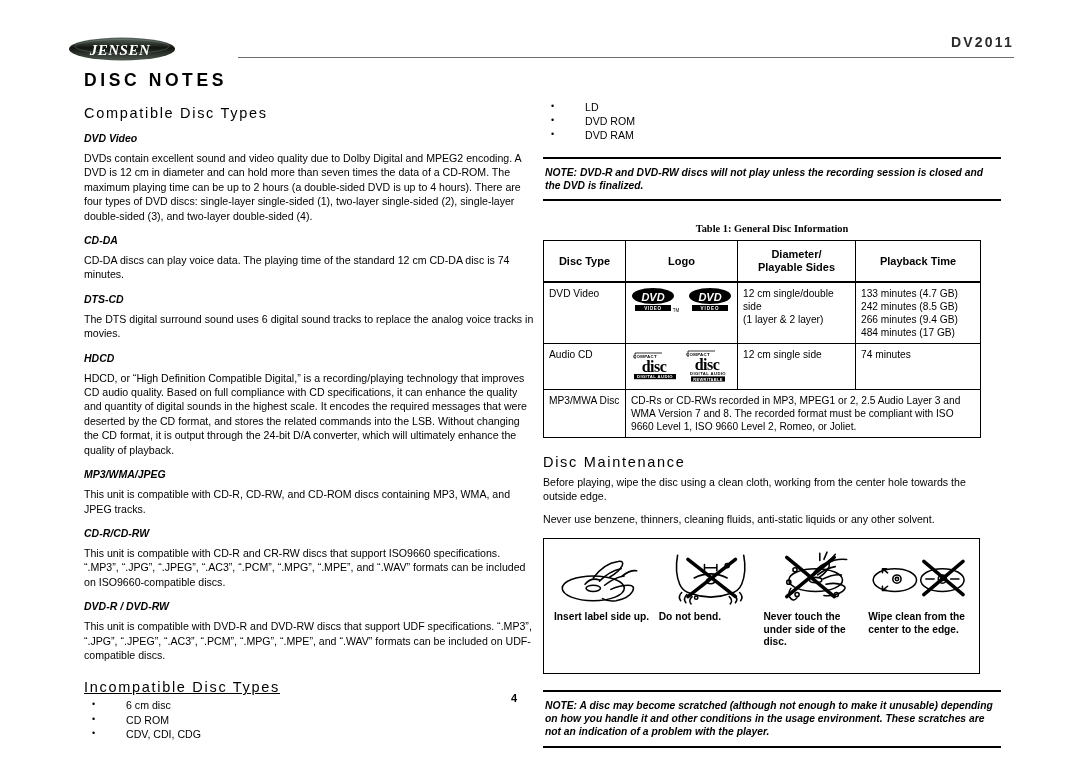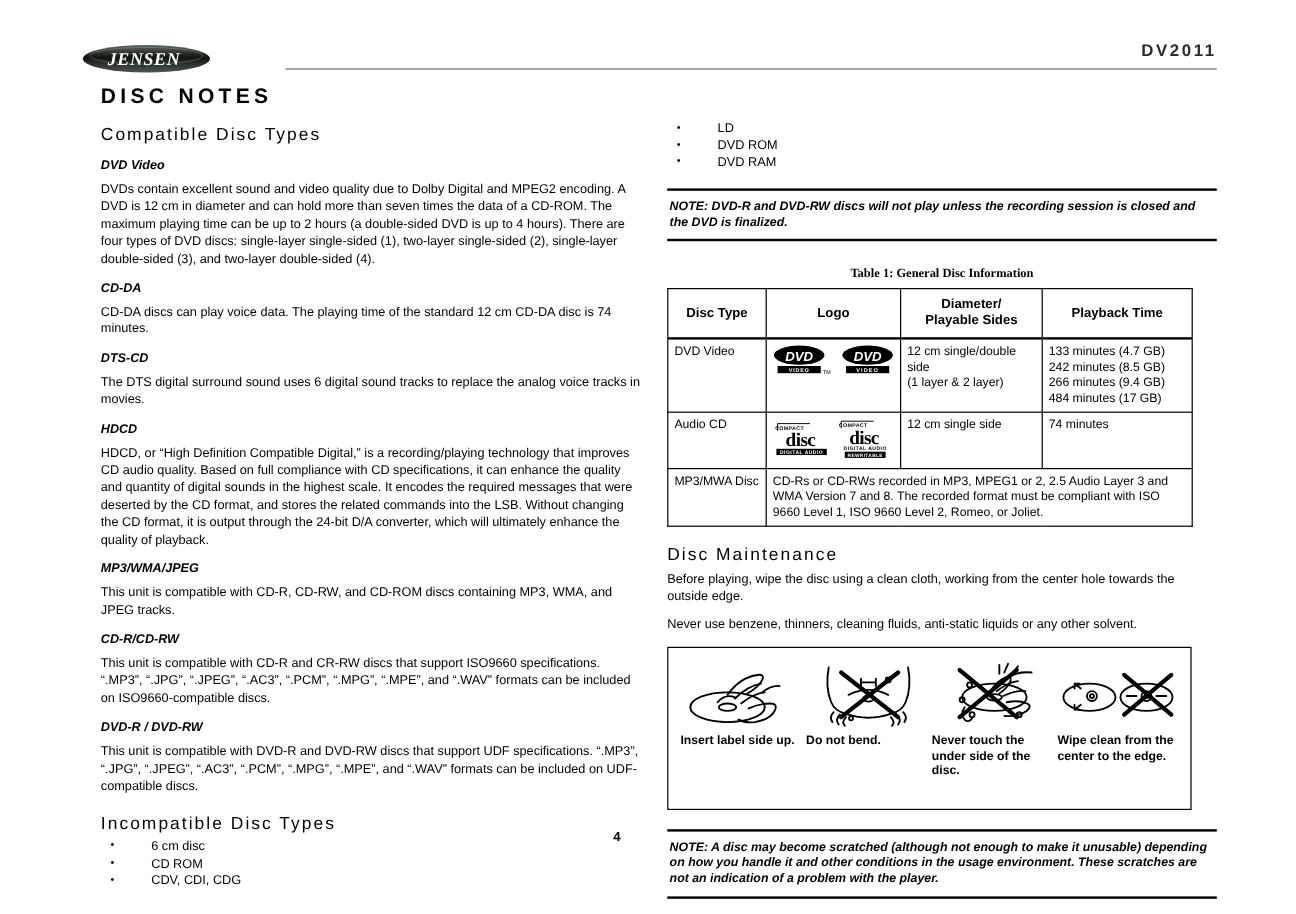--- a/index.html
+++ b/index.html
@@ -60,21 +60,21 @@
 
   
   .col-left {
     position: absolute;
     left: 84px;
     top: 70px;
     width: 452px;
   }
   .col-right {
     position: absolute;
-    left: 556px;
+    left: 543px;
     top: 98px;
     width: 458px;
   }
 
   h1.chapter {
     font-size: 17.5px;
     font-weight: bold;
     letter-spacing: 3.6px;
     margin: 0 0 14px 0;
     color: #000;
@@ -253,21 +253,21 @@
 
     <h3 class="sub">MP3/WMA/JPEG</h3>
     <p class="body">This unit is compatible with CD-R, CD-RW, and CD-ROM discs containing MP3, WMA, and JPEG tracks.</p>
 
     <h3 class="sub">CD-R/CD-RW</h3>
     <p class="body">This unit is compatible with CD-R and CR-RW discs that support ISO9660 specifications. “.MP3”, “.JPG”, “.JPEG”, “.AC3”, “.PCM”, “.MPG”, “.MPE”, and “.WAV” formats can be included on ISO9660-compatible discs.</p>
 
     <h3 class="sub">DVD-R / DVD-RW</h3>
     <p class="body">This unit is compatible with DVD-R and DVD-RW discs that support UDF specifications. “.MP3”, “.JPG”, “.JPEG”, “.AC3”, “.PCM”, “.MPG”, “.MPE”, and “.WAV” formats can be included on UDF-compatible discs.</p>
 
-    <h2 class="section" style="margin-top:17px;margin-bottom:3px;">Incompatible Disc Types</h2>
+    <h2 class="section" style="margin-top:17px;margin-bottom:3px;text-decoration:underline;">Incompatible Disc Types</h2>
     <ul class="bullets">
       <li>6 cm disc</li>
       <li>CD ROM</li>
       <li>CDV, CDI, CDG</li>
     </ul>
   </div>
 
   <div class="col-right">
 
     <ul class="bullets">

